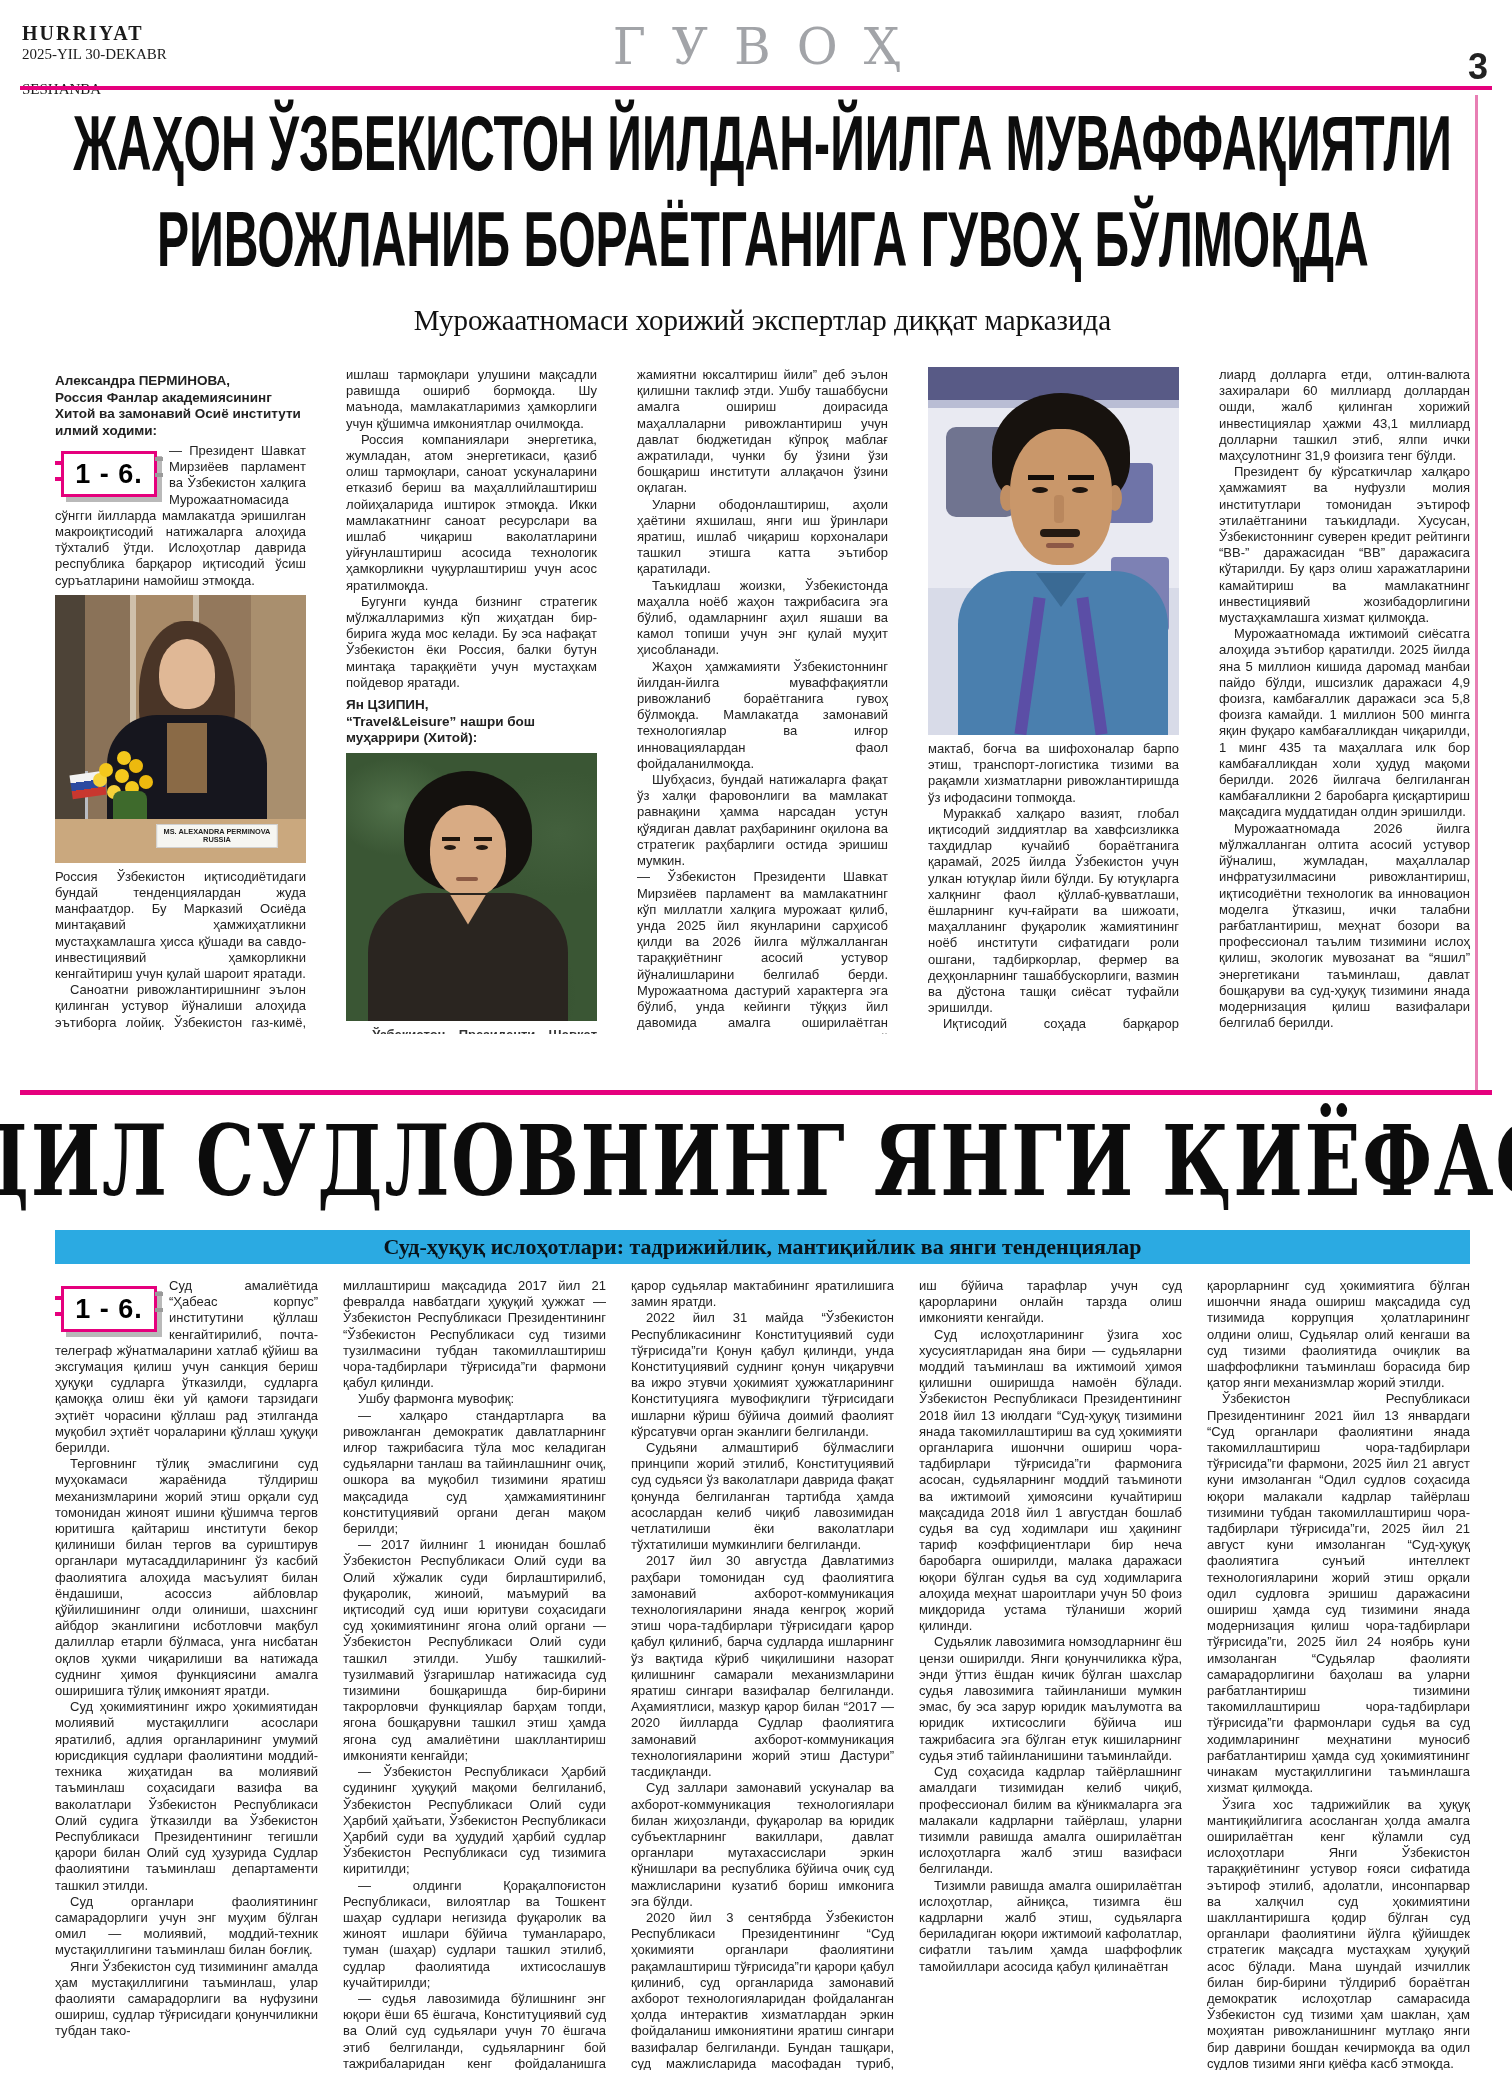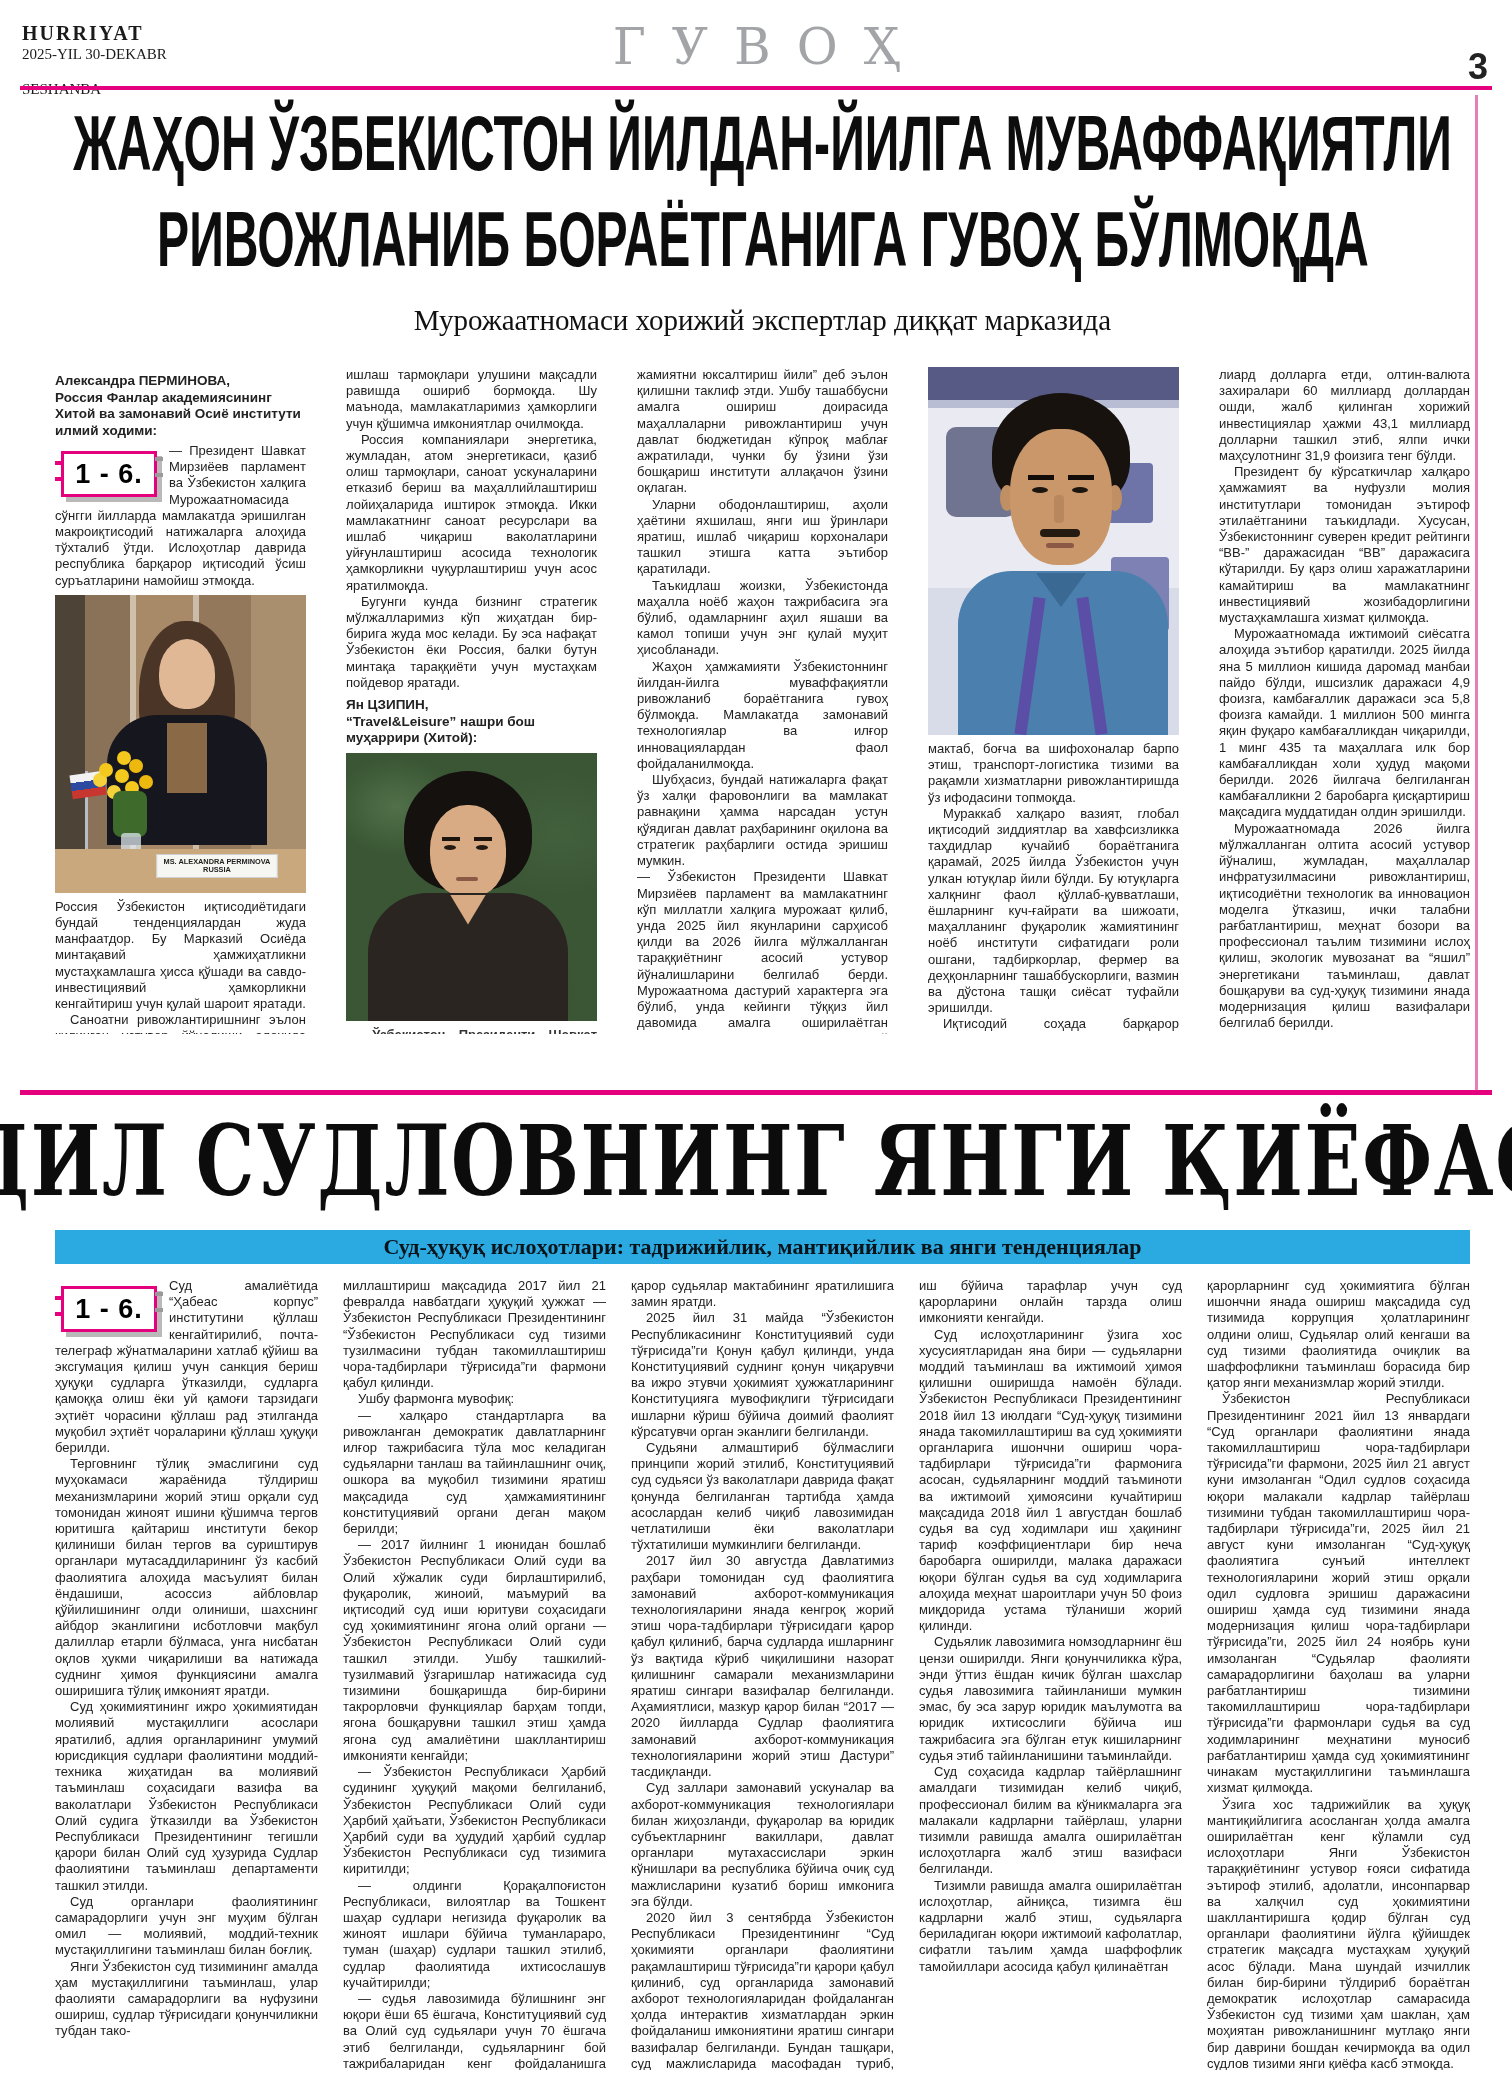--- a/index.html
+++ b/index.html
@@ -53,21 +53,21 @@
   }
   .badge-tick { position:absolute; background:#e5007d; }
   .bt1 { left:0; top:14px; width:8px; height:4px; }
   .bt2 { left:0; top:30px; width:8px; height:4px; }
   .bt3 { right:-4px; top:10px; width:8px; height:4px; background:#9a9a9a; }
   .bt4 { right:-4px; top:26px; width:8px; height:4px; background:#9a9a9a; }
 
   
   .photo { position:relative; overflow:hidden; margin:6px 0; }
   
-  .ph1 { height:298px; background:
+  .ph1 { height:268px; background:
       linear-gradient(90deg,#4d4337 0 12%, #8a7258 12% 30%, #a88a68 30% 55%, #93785c 55% 78%, #a98f6e 78% 100%); }
   .ph1 .panel { position:absolute; top:0; bottom:0; width:6px; background:#d8cdbb; opacity:.8; }
   .ph1 .hair { position:absolute; left:84px; top:26px; width:96px; height:150px; background:#4a3527; border-radius:48% 48% 40% 40%; }
   .ph1 .face { position:absolute; left:104px; top:44px; width:56px; height:70px; background:#e0b896; border-radius:50% 50% 45% 45%; }
   .ph1 .jacket { position:absolute; left:52px; top:120px; width:160px; height:130px; background:#16161e; border-radius:50px 50px 0 0; }
   .ph1 .blouse { position:absolute; left:112px; top:128px; width:40px; height:70px; background:#8a6a46; }
   .ph1 .flowers { position:absolute; left:44px; top:168px; width:14px; height:14px; border-radius:50%; background:#f4c81c;
       box-shadow:16px 6px 0 #f4c81c, 30px -4px 0 #edb90e, 8px 22px 0 #f6d23a, 26px 18px 0 #f4c81c, 40px 12px 0 #edb90e, -6px 10px 0 #f6d23a, 18px -12px 0 #f4c81c; }
   .ph1 .stems { position:absolute; left:58px; top:196px; width:34px; height:46px; background:#3e6a2c; border-radius:8px; }
   .ph1 .vase { position:absolute; left:66px; top:238px; width:20px; height:34px; background:rgba(220,230,235,.75); border-radius:4px 4px 8px 8px; }
@@ -291,21 +291,21 @@
         <p>Ушбу фармонга мувофиқ:</p>
         <p>— халқаро стандартларга ва ривожланган демократик давлатларнинг илғор тажрибасига тўла мос келадиган судьяларни танлаш ва тайинлашнинг очиқ, ошкора ва муқобил тизимини яратиш мақсадида суд ҳамжамиятининг конституциявий органи деган мақом берилди;</p>
         <p>— 2017 йилнинг 1 июнидан бошлаб Ўзбекистон Республикаси Олий суди ва Олий хўжалик суди бирлаштирилиб, фуқаролик, жиноий, маъмурий ва иқтисодий суд иши юритуви соҳасидаги суд ҳокимиятининг ягона олий органи — Ўзбекистон Республикаси Олий суди ташкил этилди. Ушбу ташкилий-тузилмавий ўзгаришлар натижасида суд тизимини бошқаришда бир-бирини такрорловчи функциялар барҳам топди, ягона бошқарувни ташкил этиш ҳамда ягона суд амалиётини шакллантириш имконияти кенгайди;</p>
         <p>— Ўзбекистон Республикаси Ҳарбий судининг ҳуқуқий мақоми белгиланиб, Ўзбекистон Республикаси Олий суди Ҳарбий ҳайъати, Ўзбекистон Республикаси Ҳарбий суди ва ҳудудий ҳарбий судлар Ўзбекистон Республикаси суд тизимига киритилди;</p>
         <p>— олдинги Қорақалпоғистон Республикаси, вилоятлар ва Тошкент шаҳар судлари негизида фуқаролик ва жиноят ишлари бўйича туманлараро, туман (шаҳар) судлари ташкил этилиб, судлар фаолиятида ихтисослашув кучайтирилди;</p>
         <p>— судья лавозимида бўлишнинг энг юқори ёши 65 ёшгача, Конституциявий суд ва Олий суд судьялари учун 70 ёшгача этиб белгиланди, судьяларнинг бой тажрибаларидан кенг фойдаланишга ҳамда бар-</p>
       </div>
 
       <div class="col">
         <p class="noindent">қарор судьялар мактабининг яратилишига замин яратди.</p>
-        <p>2025 йил 31 майда “Ўзбекистон Республикасининг Конституциявий суди тўғрисида”ги Қонун қабул қилинди, унда Конституциявий суднинг қонун чиқарувчи ва ижро этувчи ҳокимият ҳужжатларининг Конституцияга мувофиқлиги тўғрисидаги ишларни кўриш бўйича доимий фаолият кўрсатувчи орган эканлиги белгиланди.</p>
+        <p>2022 йил 31 майда “Ўзбекистон Республикасининг Конституциявий суди тўғрисида”ги Қонун қабул қилинди, унда Конституциявий суднинг қонун чиқарувчи ва ижро этувчи ҳокимият ҳужжатларининг Конституцияга мувофиқлиги тўғрисидаги ишларни кўриш бўйича доимий фаолият кўрсатувчи орган эканлиги белгиланди.</p>
         <p>Судьяни алмаштириб бўлмаслиги принципи жорий этилиб, Конституциявий суд судьяси ўз ваколатлари даврида фақат қонунда белгиланган тартибда ҳамда асослардан келиб чиқиб лавозимидан четлатилиши ёки ваколатлари тўхтатилиши мумкинлиги белгиланди.</p>
         <p>2017 йил 30 августда Давлатимиз раҳбари томонидан суд фаолиятига замонавий ахборот-коммуникация технологияларини янада кенгроқ жорий этиш чора-тадбирлари тўғрисидаги қарор қабул қилиниб, барча судларда ишларнинг ўз вақтида кўриб чиқилишини назорат қилишнинг самарали механизмларини яратиш сингари вазифалар белгиланди. Аҳамиятлиси, мазкур қарор билан “2017 — 2020 йилларда Судлар фаолиятига замонавий ахборот-коммуникация технологияларини жорий этиш Дастури” тасдиқланди.</p>
         <p>Суд заллари замонавий ускуналар ва ахборот-коммуникация технологиялари билан жиҳозланди, фуқаролар ва юридик субъектларнинг вакиллари, давлат органлари мутахассислари эркин кўнишлари ва республика бўйича очиқ суд мажлисларини кузатиб бориш имконига эга бўлди.</p>
         <p>2020 йил 3 сентябрда Ўзбекистон Республикаси Президентининг “Суд ҳокимияти органлари фаолиятини рақамлаштириш тўғрисида”ги қарори қабул қилиниб, суд органларида замонавий ахборот технологияларидан фойдаланган ҳолда интерактив хизматлардан эркин фойдаланиш имкониятини яратиш сингари вазифалар белгиланди. Бундан ташқари, суд мажлисларида масофадан туриб, жумладан, мобиль қурилмалар ва видеоконференцалоқа орқали иштирок этиш тизими такомиллаштирилди, шунингдек,</p>
       </div>
 
       <div class="col">
         <p class="noindent">иш бўйича тарафлар учун суд қарорларини онлайн тарзда олиш имконияти кенгайди.</p>
         <p>Суд ислоҳотларининг ўзига хос хусусиятларидан яна бири — судьяларни моддий таъминлаш ва ижтимоий ҳимоя қилишни оширишда намоён бўлади. Ўзбекистон Республикаси Президентининг 2018 йил 13 июлдаги “Суд-ҳуқуқ тизимини янада такомиллаштириш ва суд ҳокимияти органларига ишончни ошириш чора-тадбирлари тўғрисида”ги фармонига асосан, судьяларнинг моддий таъминоти ва ижтимоий ҳимоясини кучайтириш мақсадида 2018 йил 1 августдан бошлаб судья ва суд ходимлари иш ҳақининг тариф коэффициентлари бир неча баробарга оширилди, малака даражаси юқори бўлган судья ва суд ходимларига алоҳида меҳнат шароитлари учун 50 фоиз миқдорида устама тўланиши жорий қилинди.</p>
         <p>Судьялик лавозимига номзодларнинг ёш цензи оширилди. Янги қонунчиликка кўра, энди ўттиз ёшдан кичик бўлган шахслар судья лавозимига тайинланиши мумкин эмас, бу эса зарур юридик маълумотга ва юридик ихтисослиги бўйича иш тажрибасига эга бўлган етук кишиларнинг судья этиб тайинланишини таъминлайди.</p>

